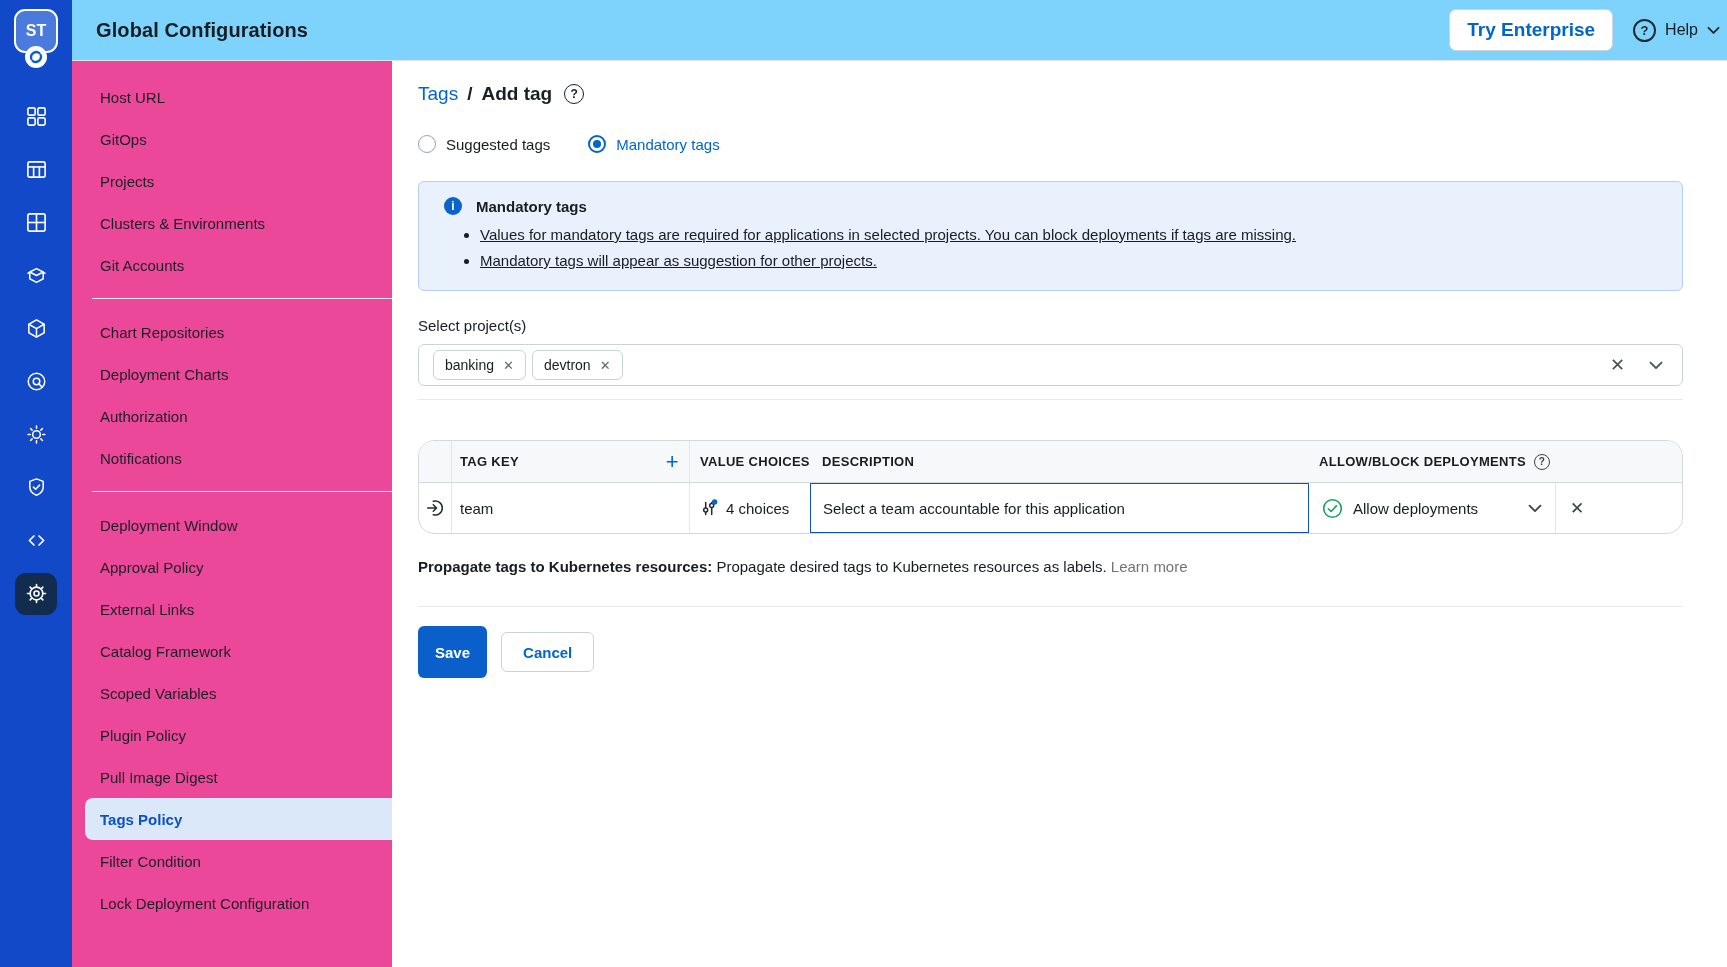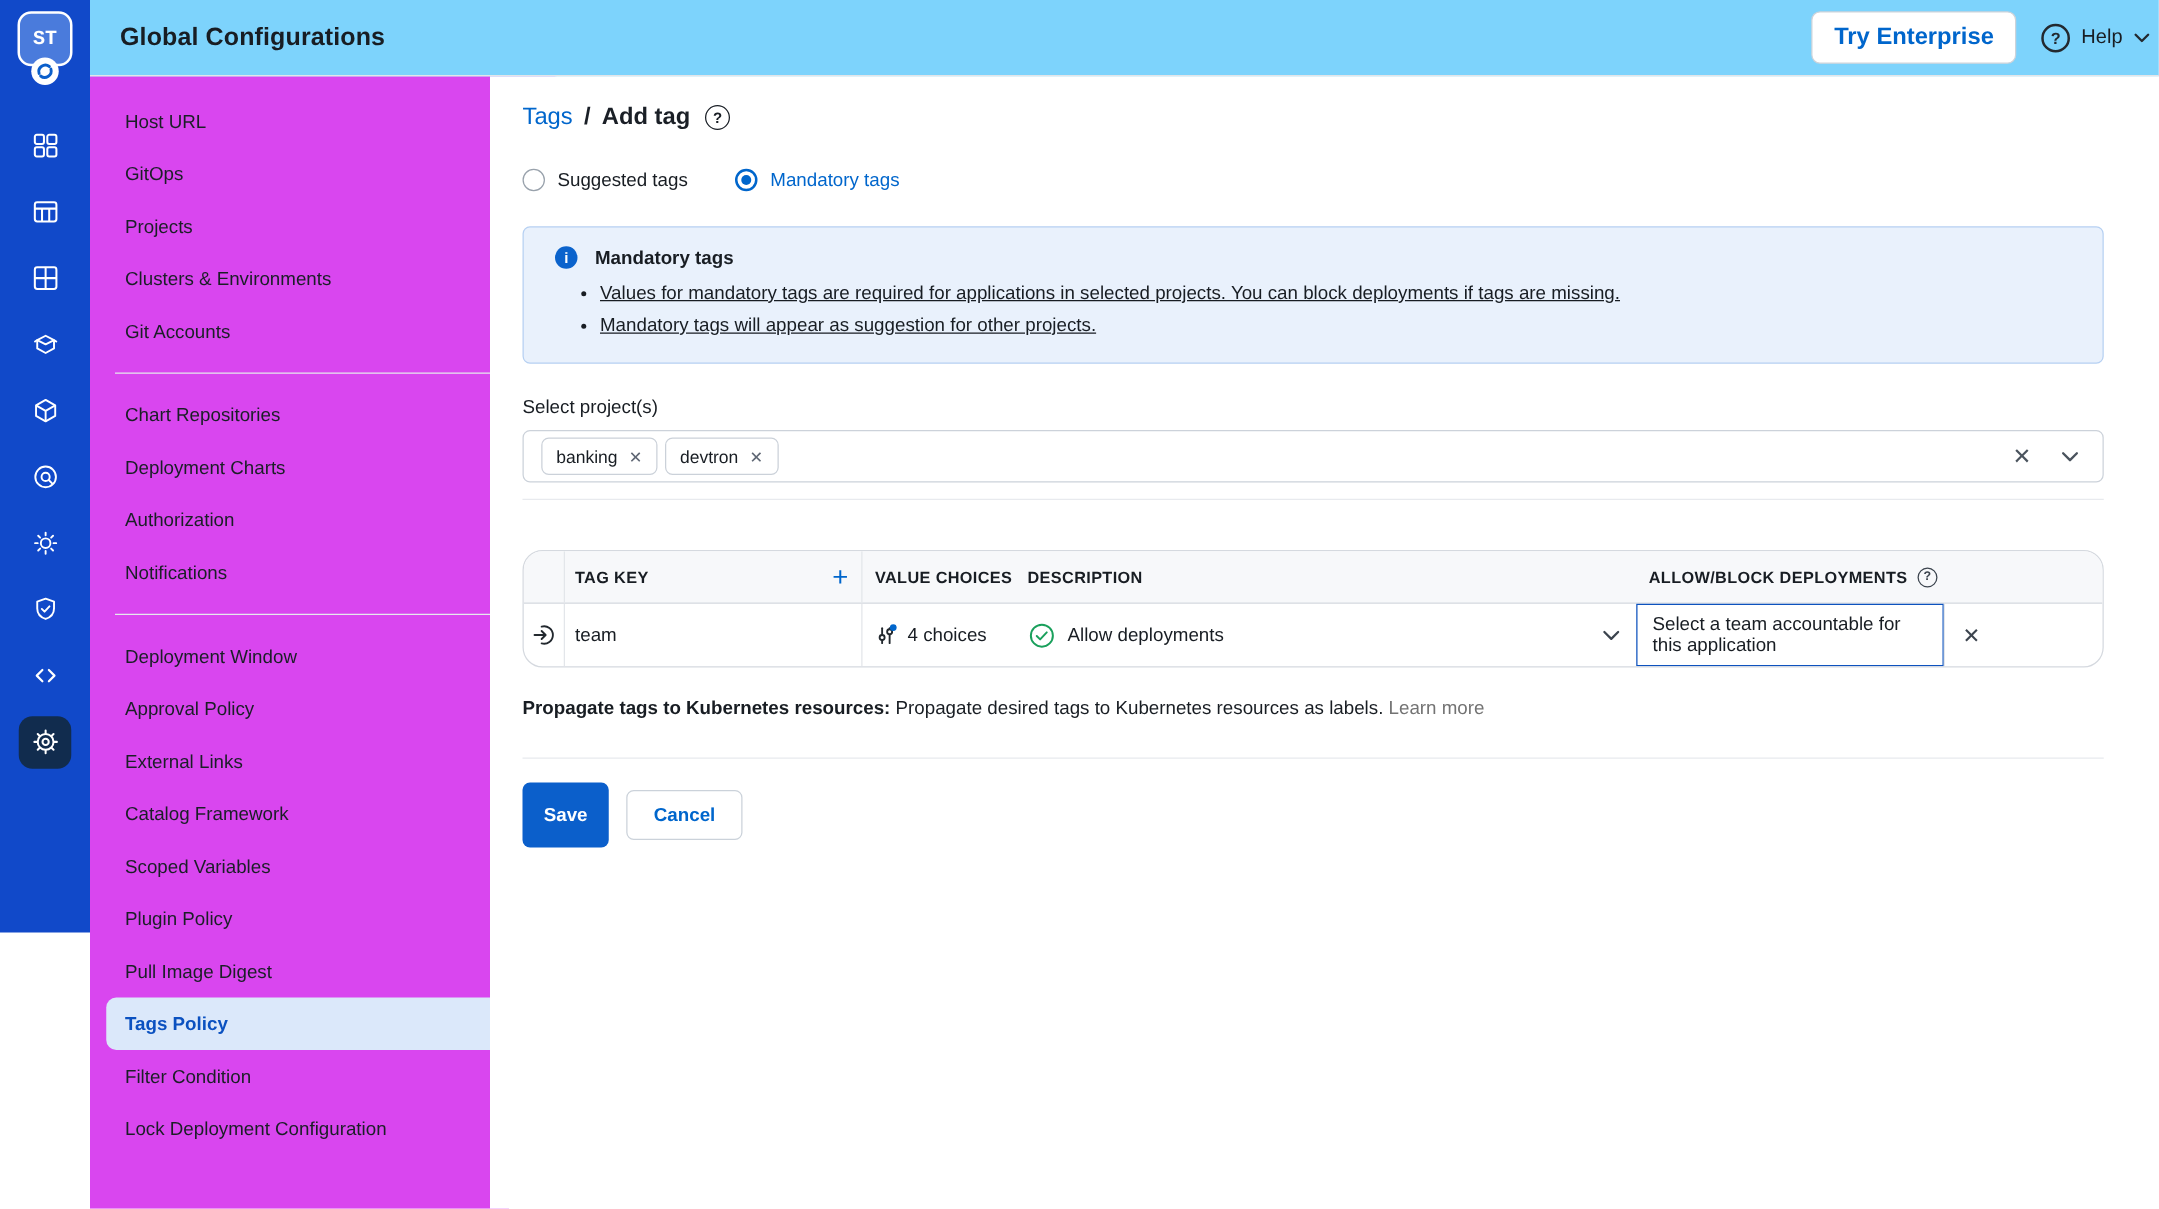--- a/index.html
+++ b/index.html
@@ -5,21 +5,21 @@
   * { box-sizing: border-box; }
   html,body { margin:0; padding:0; }
   body {
     width:1727px; height:967px; position:relative; overflow:hidden;
     background:#ffffff; color:#181d23;
     font-family:"Liberation Sans", sans-serif; font-size:15px;
   }
   svg { display:block; }
 
   
-  .iconbar { position:absolute; left:0; top:0; width:72px; height:746px; background:#1149C9; z-index:5;font-family:Liberation Mono, monospace; }
+  .iconbar { position:absolute; left:0; top:0; width:72px; height:967px; background:#1149C9; z-index:5; }
   .logo { position:absolute; left:50%; transform:translateX(-50%); top:9px; width:46px; height:62px; }
   .logo-square { width:44px; height:44px; margin:0 auto; border:2.5px solid #fff; border-radius:11px;
     background:#4A7BDC; color:#fff; font-weight:700; font-size:16px;
     display:flex; align-items:center; justify-content:center; }
   .logo-badge { position:absolute; left:50%; transform:translateX(-50%); top:36px; width:24px; height:24px; }
   .rail-icons { position:absolute; top:90px; left:0; width:72px; display:flex; flex-direction:column; }
   .rail-slot { height:53px; width:72px; display:flex; align-items:center; justify-content:center; cursor:pointer; }
   .rail-slot svg { width:23px; height:23px; }
   .rail-slot.selected { }
   .rail-sel-bg { width:42px; height:42px; background:#112C4E; border-radius:11px; display:flex; align-items:center; justify-content:center; }
@@ -33,21 +33,21 @@
     font-weight:700; font-size:19px; padding:9px 17px; cursor:pointer; font-family:inherit; }
   .help-group { display:flex; align-items:center; gap:9px; cursor:pointer; }
   .help-circle { width:23px; height:23px; border:2px solid #23292F; border-radius:50%;
     display:flex; align-items:center; justify-content:center; font-weight:700; font-size:13px; color:#23292F; }
   .help-label { font-size:16px; color:#181d23; }
   .chev { color:#23292F; }
   .avatar { width:30px; height:30px; border-radius:50%; background:#F0625F; color:#fff;
     display:flex; align-items:center; justify-content:center; font-size:14px; font-weight:700; cursor:pointer; }
 
   
-  .nav { position:absolute; left:72px; top:61px; width:373px; bottom:0; background:#d946ef;
+  .nav { position:absolute; left:72px; top:61px; width:373px; bottom:0; background:#ec4899;
     border-right:1px solid #E2E5E9; padding-top:15px; overflow:hidden; }
   .nav-item { height:42px; margin:0 13px; padding:0 12px 0 15px; border-radius:8px;
     display:flex; align-items:center; font-size:15px; color:#1A1F26; cursor:pointer; }
   .nav-item .nav-chev { margin-left:auto; color:#1A1F26; }
   .nav-item.selected { background:#DBE8FA; color:#0B51C0; font-weight:700; }
   .nav-divider { height:1px; background:#E6E9ED; margin:12px 20px; }
 
   
   .content { position:absolute; left:392px; top:61px; right:0; bottom:0; background:#fff;
     padding:0 44px 0 26px; overflow:hidden; }
@@ -335,31 +335,31 @@
           <g stroke="#23292F" stroke-width="1.5" stroke-linecap="round" fill="none">
             <line x1="5.7" y1="3.5" x2="5.7" y2="15.5"></line>
               <line x1="11.7" y1="3.5" x2="11.7" y2="15.5"></line>
           </g>
           <circle cx="5.7" cy="11" r="2" fill="#fff" stroke="#23292F" stroke-width="1.5"></circle>
           <circle cx="11.7" cy="6.4" r="2" fill="#fff" stroke="#23292F" stroke-width="1.5"></circle>
           <circle cx="14.6" cy="3" r="2.7" fill="#0066CC"></circle>
         </svg>
         <span>4 choices</span>
       </div>
+      <div class="td c3">Select a team accountable for this application</div>
       <div class="td c4">
         <svg width="21" height="21" viewBox="0 0 21 21">
           <circle cx="10.5" cy="10.5" r="8.8" fill="none" stroke="#1AA05C" stroke-width="1.6"></circle>
           <path d="M6.4 10.8l2.7 2.7 5.3-5.6" fill="none" stroke="#1AA05C" stroke-width="1.6" stroke-linecap="round" stroke-linejoin="round"></path>
         </svg>
         <span>Allow deployments</span>
         <svg class="chev" width="14" height="9" viewBox="0 0 14 9">
           <path d="M1.5 1.6l5.5 5.5 5.5-5.5" fill="none" stroke="#3C444E" stroke-width="1.8" stroke-linecap="round" stroke-linejoin="round"></path>
         </svg>
       </div>
-      <div class="td c3">Select a team accountable for this application</div>
       <div class="td c5">
         <span class="row-x">✕</span>
       </div>
     </div>
   </div>
 
   <div class="propagate">
     <b>Propagate tags to Kubernetes resources:</b>
     <span> </span>
     <span>Propagate desired tags to Kubernetes resources as labels.</span>

